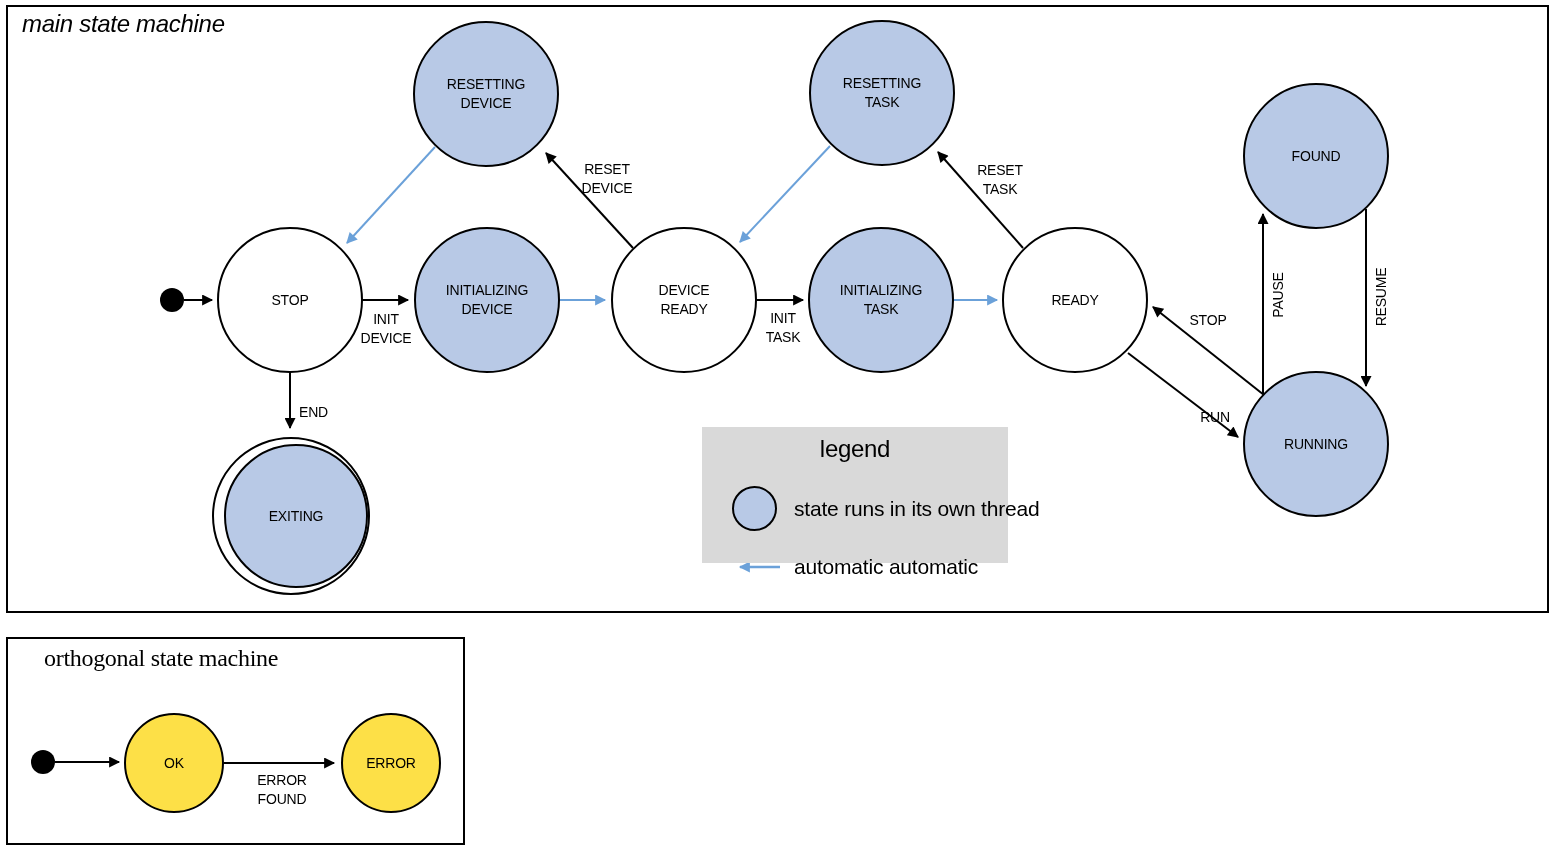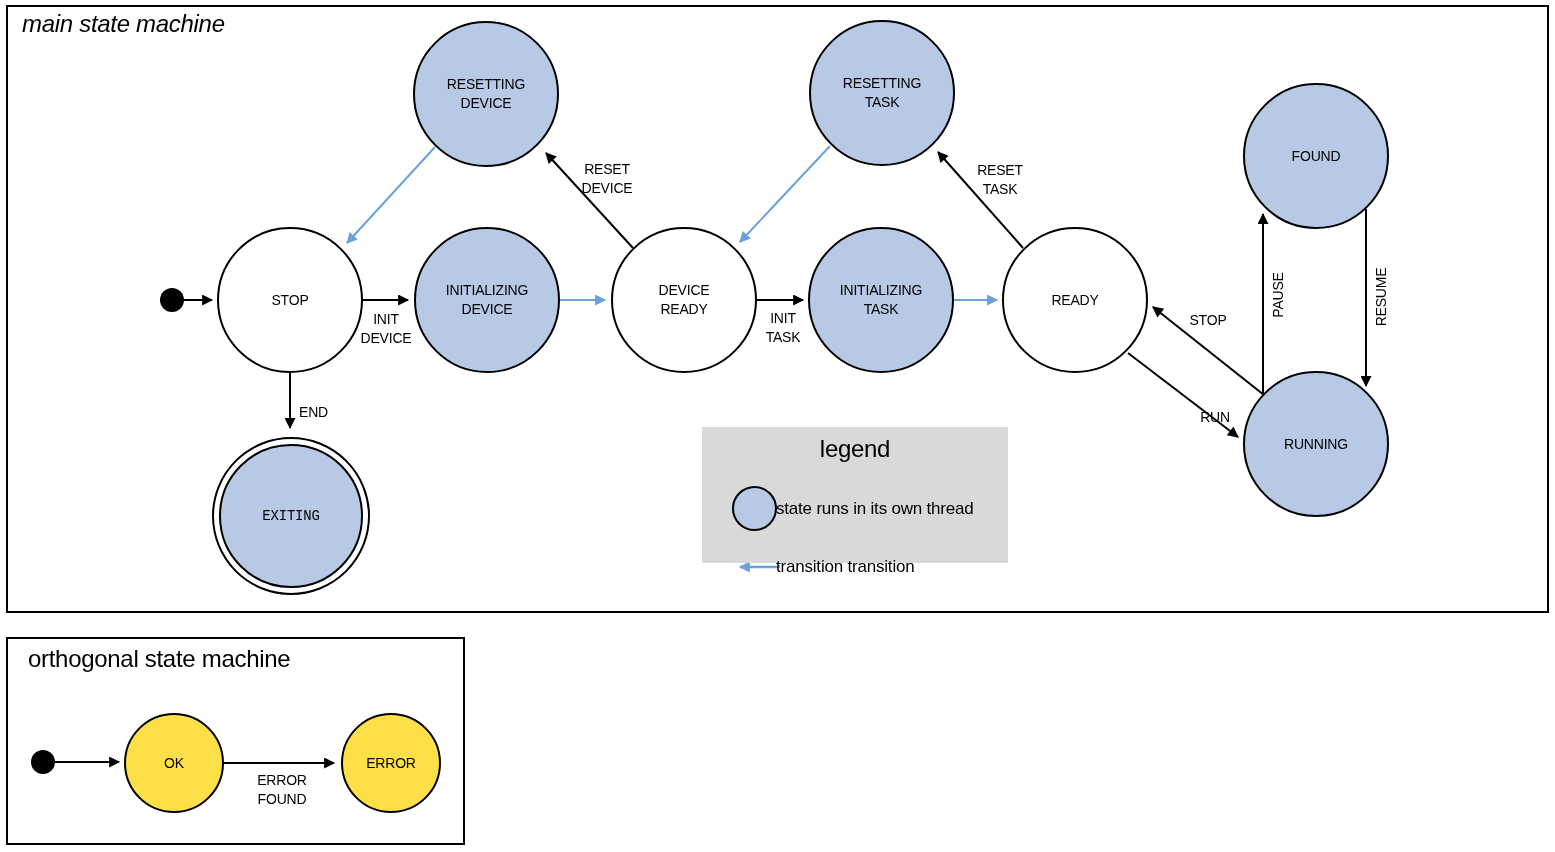--- a/index.html
+++ b/index.html
@@ -23,21 +23,21 @@
   .arrow-layer{position:absolute;left:0;top:0;width:1555px;height:852px;pointer-events:none;}
   .state{
     position:absolute;width:146px;height:146px;border:2px solid var(--stroke);
     border-radius:50%;display:flex;align-items:center;justify-content:center;
     text-align:center;font-size:14px;line-height:1.35;letter-spacing:-0.2px;
     white-space:pre-line;background:#fff;padding:0 10px;
   }
   .state.threaded{background:var(--state-fill);}
   .final-outer{
     position:absolute;width:158px;height:158px;border:2px solid var(--stroke);
-    border-radius:50%;display:flex;align-items:center;justify-content:center;background:#fff;font-family:Liberation Mono, monospace;
+    border-radius:50%;display:flex;align-items:center;justify-content:flex-end;background:#fff;
   }
   .final-inner{
     width:144px;height:144px;border:2px solid var(--stroke);border-radius:50%;
     background:var(--state-fill);display:flex;align-items:center;justify-content:center;
     text-align:center;font-size:14px;letter-spacing:-0.2px;white-space:pre-line;
   }
   .small-state{
     position:absolute;width:100px;height:100px;border:2px solid var(--stroke);
     border-radius:50%;display:flex;align-items:center;justify-content:center;
     text-align:center;font-size:14px;background:#fde047;letter-spacing:-0.2px;
@@ -56,31 +56,31 @@
     background:var(--legend-bg);
   }
   .legend-title{
     position:absolute;left:0;top:8px;width:100%;text-align:center;font-size:24px;letter-spacing:-0.3px;
   }
   .legend-circle{
     position:absolute;left:30px;top:59px;width:45px;height:45px;border:2px solid var(--stroke);
     border-radius:50%;background:var(--state-fill);
   }
   .legend-item-text{
-    position:absolute;left:74px;font-size:17px;letter-spacing:-0.2px;transform:translateY(-50%);white-space:nowrap;
+    position:absolute;left:92px;font-size:21px;letter-spacing:-0.2px;transform:translateY(-50%);white-space:nowrap;
   }
 </style>
 </head>
 <body>
 
 <div class="frame" style="left:6px;top:5px;width:1543px;height:608px;"></div>
 <div class="frame-title" style="left:22px;top:10px;font-style:italic;">main state machine</div>
 
 <div class="frame" style="left:6px;top:637px;width:459px;height:208px;"></div>
-<div class="frame-title" style="left:28px;top:645px;">orthogonal state machine</div>
+<div class="frame-title" style="left:44px;top:645px;font-family:Liberation Serif, serif;">orthogonal state machine</div>
 
 <svg class="arrow-layer" width="1555" height="852" viewBox="0 0 1555 852" xmlns="http://www.w3.org/2000/svg">
   <defs>
     <marker id="mBlack" viewBox="0 0 10 10" refX="9" refY="5" markerWidth="13" markerHeight="11" markerUnits="userSpaceOnUse" orient="auto">
       <path d="M0,0 L10,5 L0,10 Z" fill="#000000"></path>
     </marker>
     <marker id="mBlue" viewBox="0 0 10 10" refX="9" refY="5" markerWidth="13" markerHeight="11" markerUnits="userSpaceOnUse" orient="auto">
       <path d="M0,0 L10,5 L0,10 Z" fill="#6ba1d9"></path>
     </marker>
   </defs>
@@ -158,21 +158,21 @@
 <div class="tlabel" style="left:1169px;top:417px;margin-left:46px;">RUN</div>
 <div class="tlabel" style="left:1208px;top:320px;">STOP</div>
 <div class="tlabel rot" style="left:1278px;top:295px;">PAUSE</div>
 <div class="tlabel rot" style="left:1381px;top:297px;">RESUME</div>
 <div class="tlabel leftalign" style="left:299px;top:412px;">END</div>
 
 <div class="legend">
   <div class="legend-title">legend</div>
   <div class="legend-circle"></div>
   <div class="legend-item-text" style="top:82px;">state runs in its own thread</div>
-  <div class="legend-item-text" style="top:140px;">transition transition</div>
+  <div class="legend-item-text" style="top:140px;">automatic automatic</div>
 </div>
 
 <div class="init-dot" style="left:31px;top:750px;"></div>
 <div class="small-state" style="left:124px;top:713px;">
   <span>OK</span>
 </div>
 <div class="small-state" style="left:341px;top:713px;">
   <span>ERROR</span>
 </div>
 <div class="tlabel" style="left:282px;top:790px;">ERROR

